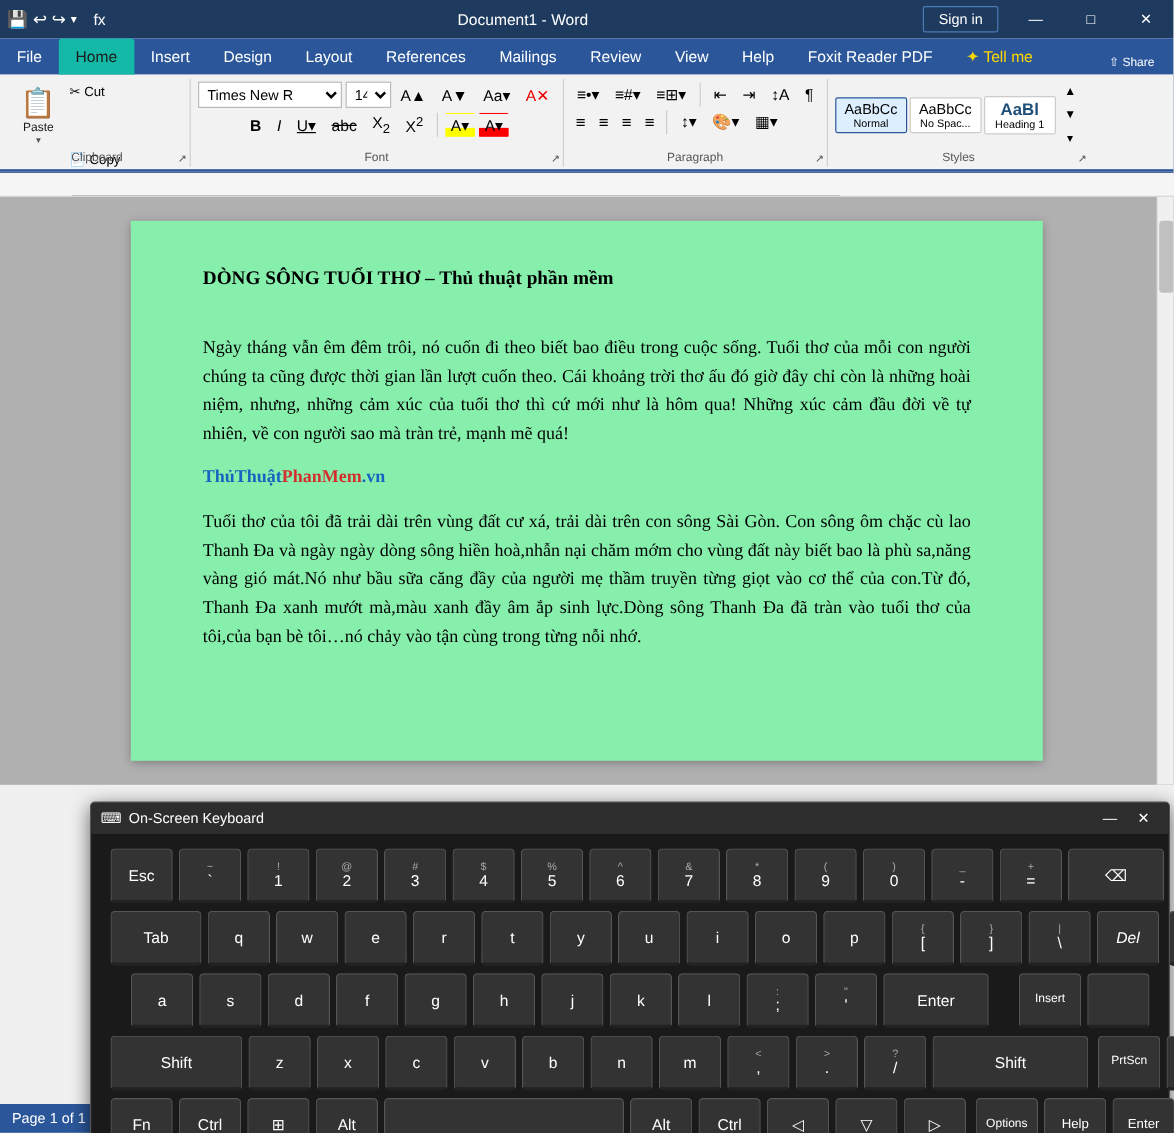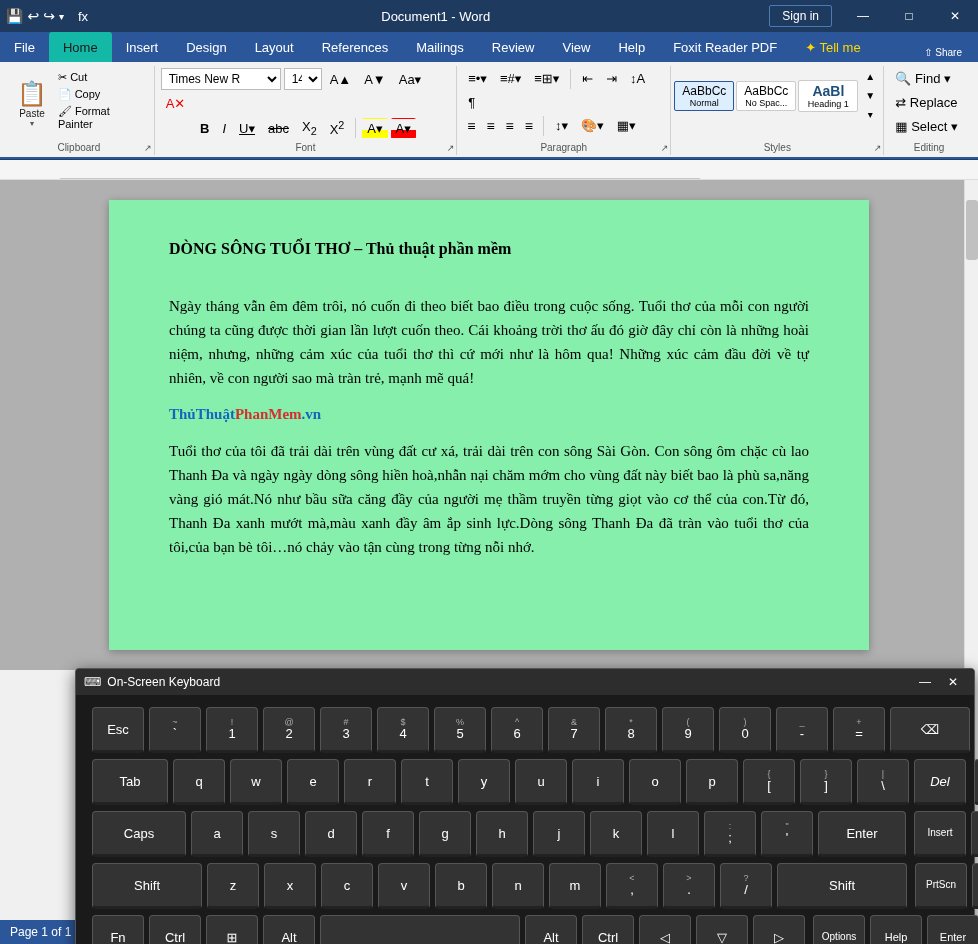--- a/index.html
+++ b/index.html
@@ -104,21 +104,21 @@
       gap: 2px;
       flex: 1;
     }
     .clipboard-group { display: flex; flex-direction: row; }
     .paste-btn {
       display: flex; flex-direction: column; align-items: center; justify-content: center;
       padding: 4px 6px; cursor: pointer; border-radius: 2px;
       height: 56px; font-size: 10px; color: #1a1a1a; border: 1px solid transparent;
     }
     .paste-btn .icon { font-size: 24px; }
-    .paste-sub-btns { display: flex; flex-direction: column; justify-content: flex-end; height: 56px; }
+    .paste-sub-btns { display: flex; flex-direction: column; justify-content: flex-start; height: 56px; gap: 40px; }
     .small-icon-btn { font-size: 11px; cursor: pointer; padding: 1px 3px; border-radius: 2px; border: 1px solid transparent; }
 
     
     .font-row { display: flex; align-items: center; gap: 3px; flex-wrap: wrap; }
     .font-select {
       border: 1px solid #bbb;
       background: white;
       padding: 1px 3px;
       font-size: 12px;
       width: 120px;
@@ -485,28 +485,20 @@
             <button class="icon-btn-sm" style="font-size:10px">▲</button>
             <button class="icon-btn-sm" style="font-size:10px">▼</button>
             <button class="icon-btn-sm" style="font-size:10px">▾</button>
           </div>
         </div>
       </div>
       <div class="ribbon-group-label">Styles</div>
       <div class="ribbon-expand-btn">↗</div>
     </div>
 
-    <div class="ribbon-group" style="border-right:none">
-      <div class="ribbon-group-content" style="flex-direction:column;align-items:flex-start;gap:3px;">
-        <button class="icon-btn-sm" style="width:80px;text-align:left">🔍 Find ▾</button>
-        <button class="icon-btn-sm" style="width:80px;text-align:left">⇄ Replace</button>
-        <button class="icon-btn-sm" style="width:80px;text-align:left">▦ Select ▾</button>
-      </div>
-      <div class="ribbon-group-label">Editing</div>
-    </div>
 
   </div>
 </div>
 
 <div id="ruler-area">
   <svg width="640" height="18">
 
     <line x1="0" y1="18" x2="640" y2="18" stroke="#999" stroke-width="1"></line>
 
   </svg>
@@ -656,23 +648,20 @@
           </div>
       </div>
       <div style="display:flex;gap:5px;">
         <div class="key"></div>
 
       </div>
     </div>
 
     <div style="display:flex;gap:8px;">
       <div class="key-row" style="flex:1;">
-        <div class="key wide-caps">
-            <span class="key-main">Caps</span>
-          </div>
         <div class="key">
             <span class="key-main">a</span>
           </div>
         <div class="key">
             <span class="key-main">s</span>
           </div>
         <div class="key">
             <span class="key-main">d</span>
           </div>
         <div class="key">

